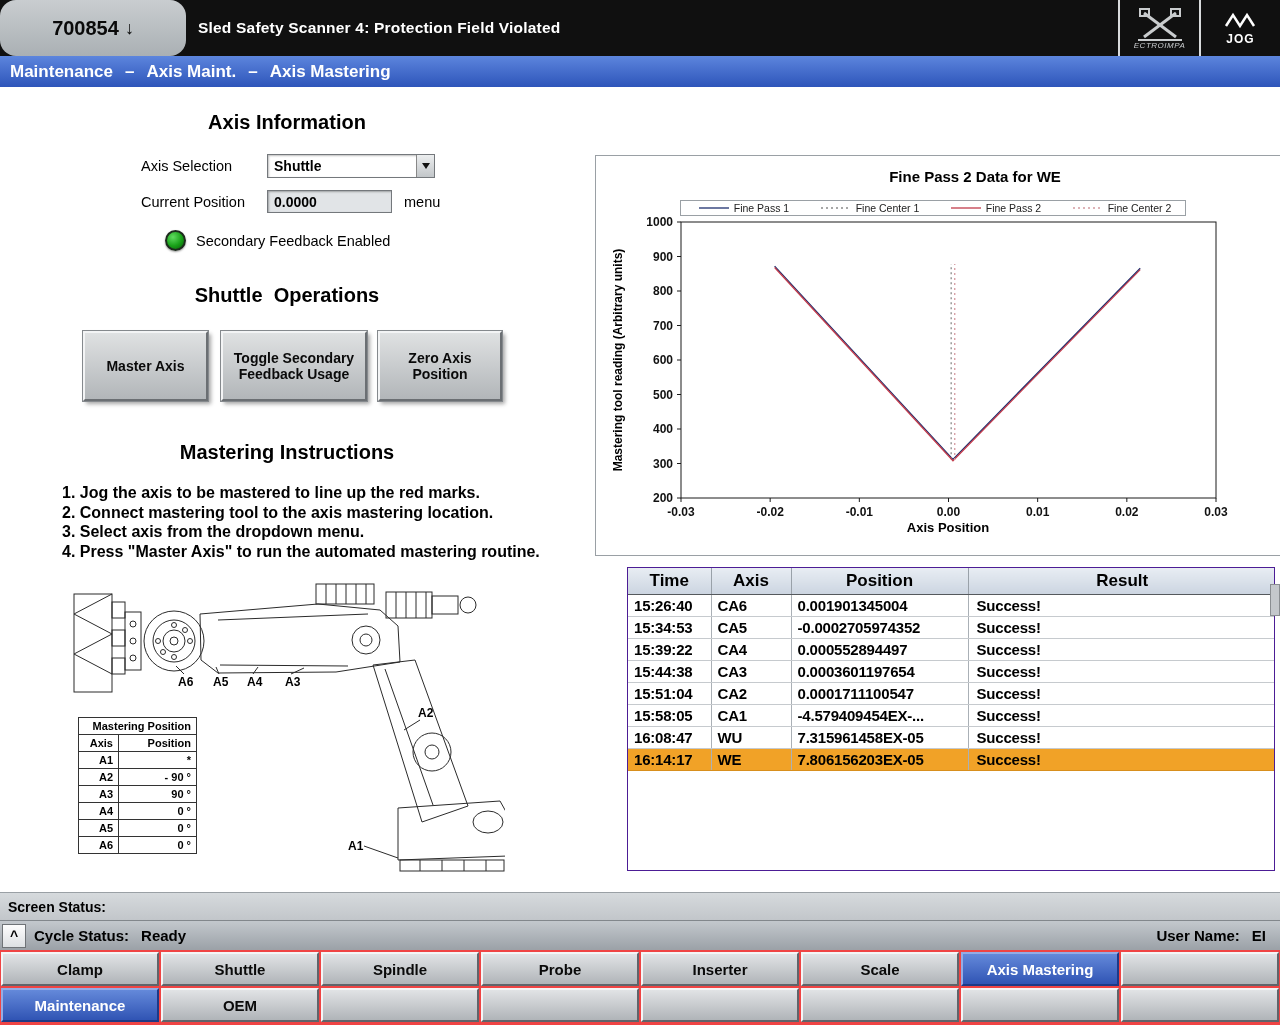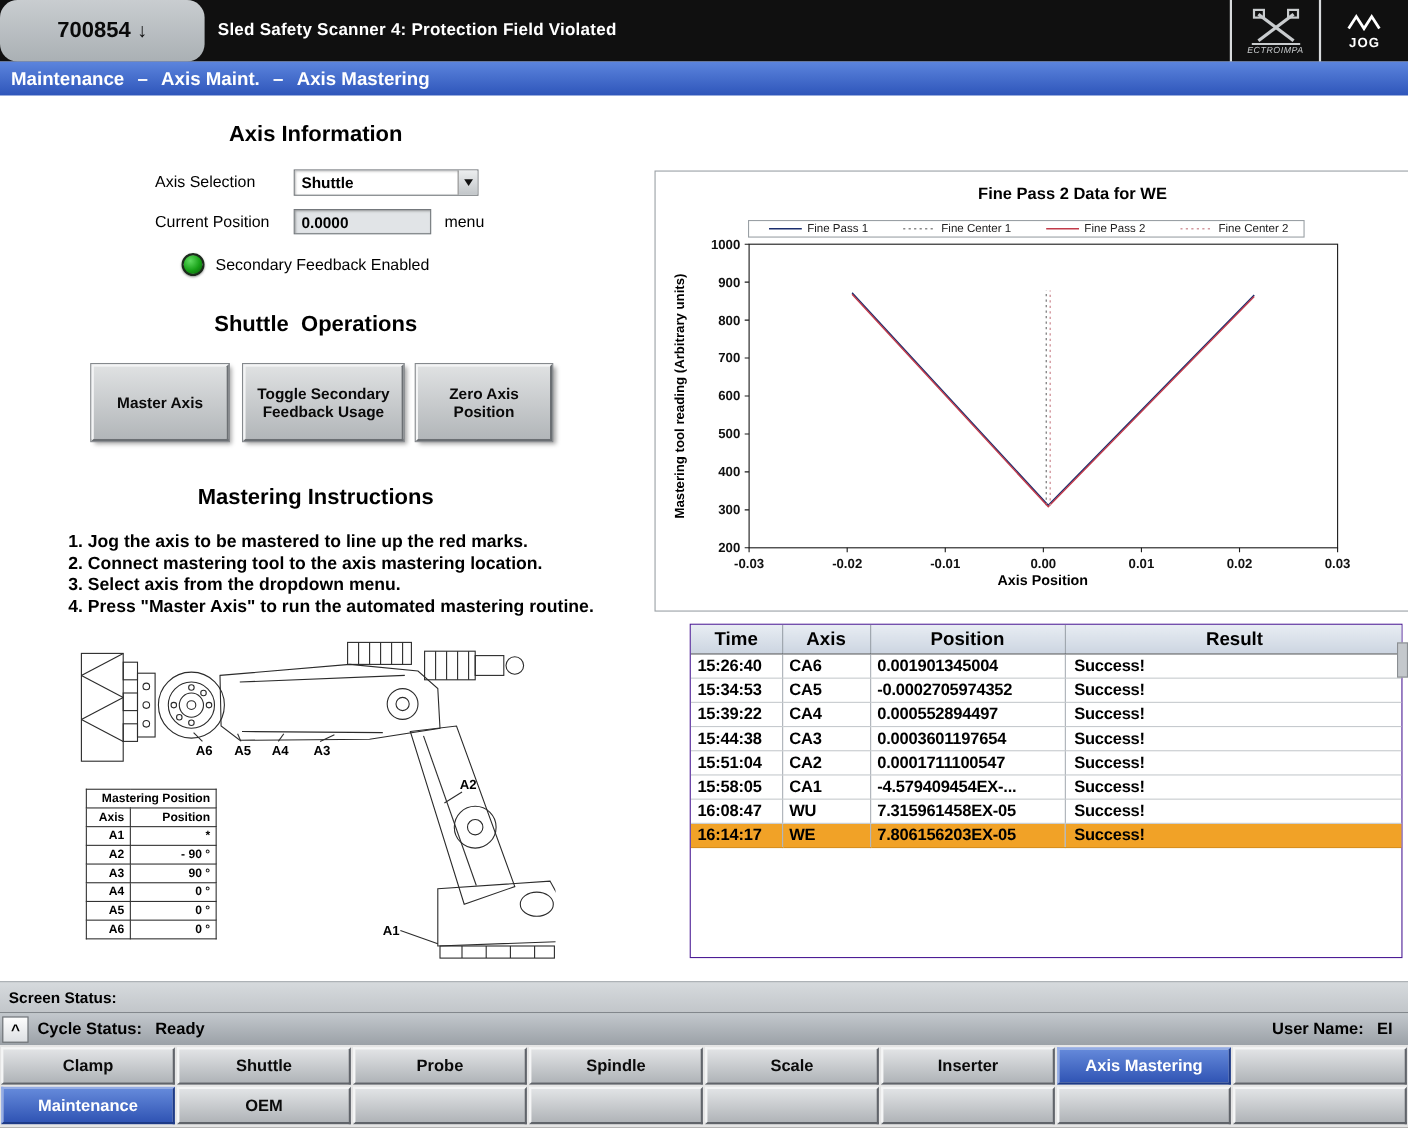--- a/index.html
+++ b/index.html
@@ -70,21 +70,21 @@
 
   
   .screen-status { position:absolute; left:0; top:892px; width:1280px; height:28px; background:linear-gradient(#d6dadd,#c2c6ca); border-top:1px solid #9aa0a5; display:flex; align-items:center; padding-left:8px; font-weight:bold; font-size:14px; color:#000; }
   .cycle-bar { position:absolute; left:0; top:920px; width:1280px; height:30px; background:linear-gradient(#c3c8cd,#9ba1a7); border-top:1px solid #82878c; display:flex; align-items:center; color:#000; }
   .collapse-btn { width:24px; height:24px; margin:0 8px 0 2px; background:linear-gradient(#fdfdfd,#dde0e3); border:1px solid #6f7377; display:flex; align-items:center; justify-content:center; font-weight:bold; font-size:14px; cursor:default; }
   .cyc-label { font-weight:bold; font-size:15px; margin-right:12px; }
   .cyc-value { font-weight:bold; font-size:15px; }
   .user { margin-left:auto; display:flex; gap:12px; padding-right:14px; font-weight:bold; font-size:15px; }
 
   
-  .softkeys { position:absolute; left:0; top:950px; width:1280px; height:75px; background:#e5e5e5; padding:2px 1px; display:flex; flex-direction:column; gap:2px; }
+  .softkeys { position:absolute; left:0; top:950px; width:1280px; height:75px; background:#ef4444; padding:2px 1px; display:flex; flex-direction:column; gap:2px; }
   .sk-row { display:flex; gap:2px; height:34px; }
   .sk { flex:1; background:linear-gradient(#e1e3e5,#b0b4b8); border:2px solid; border-color:#f4f5f6 #60646a #60646a #f4f5f6; display:flex; align-items:center; justify-content:center; font-weight:bold; font-size:15px; color:#0a0a0a; cursor:default; }
   .sk.active { background:linear-gradient(#6489da,#3054b4); color:#fff; border-color:#94ace5 #1d3a87 #1d3a87 #94ace5; }
 </style>
 </head>
 <body>
 
 <div class="screen">
 
   <header class="topbar">
@@ -423,24 +423,24 @@
     <span class="user">
       <span>User Name:</span>
       <span>EI</span>
     </span>
   </div>
 
   <div class="softkeys">
     <div class="sk-row" id="skrow1">
         <div class="sk">Clamp</div>
         <div class="sk">Shuttle</div>
+        <div class="sk">Spindle</div>
         <div class="sk">Probe</div>
-        <div class="sk">Spindle</div>
+        <div class="sk">Inserter</div>
         <div class="sk">Scale</div>
-        <div class="sk">Inserter</div>
         <div class="sk active">Axis Mastering</div>
         <div class="sk"></div>
       </div>
     <div class="sk-row" id="skrow2">
         <div class="sk active">Maintenance</div>
         <div class="sk">OEM</div>
         <div class="sk"></div>
         <div class="sk"></div>
         <div class="sk"></div>
         <div class="sk"></div>

